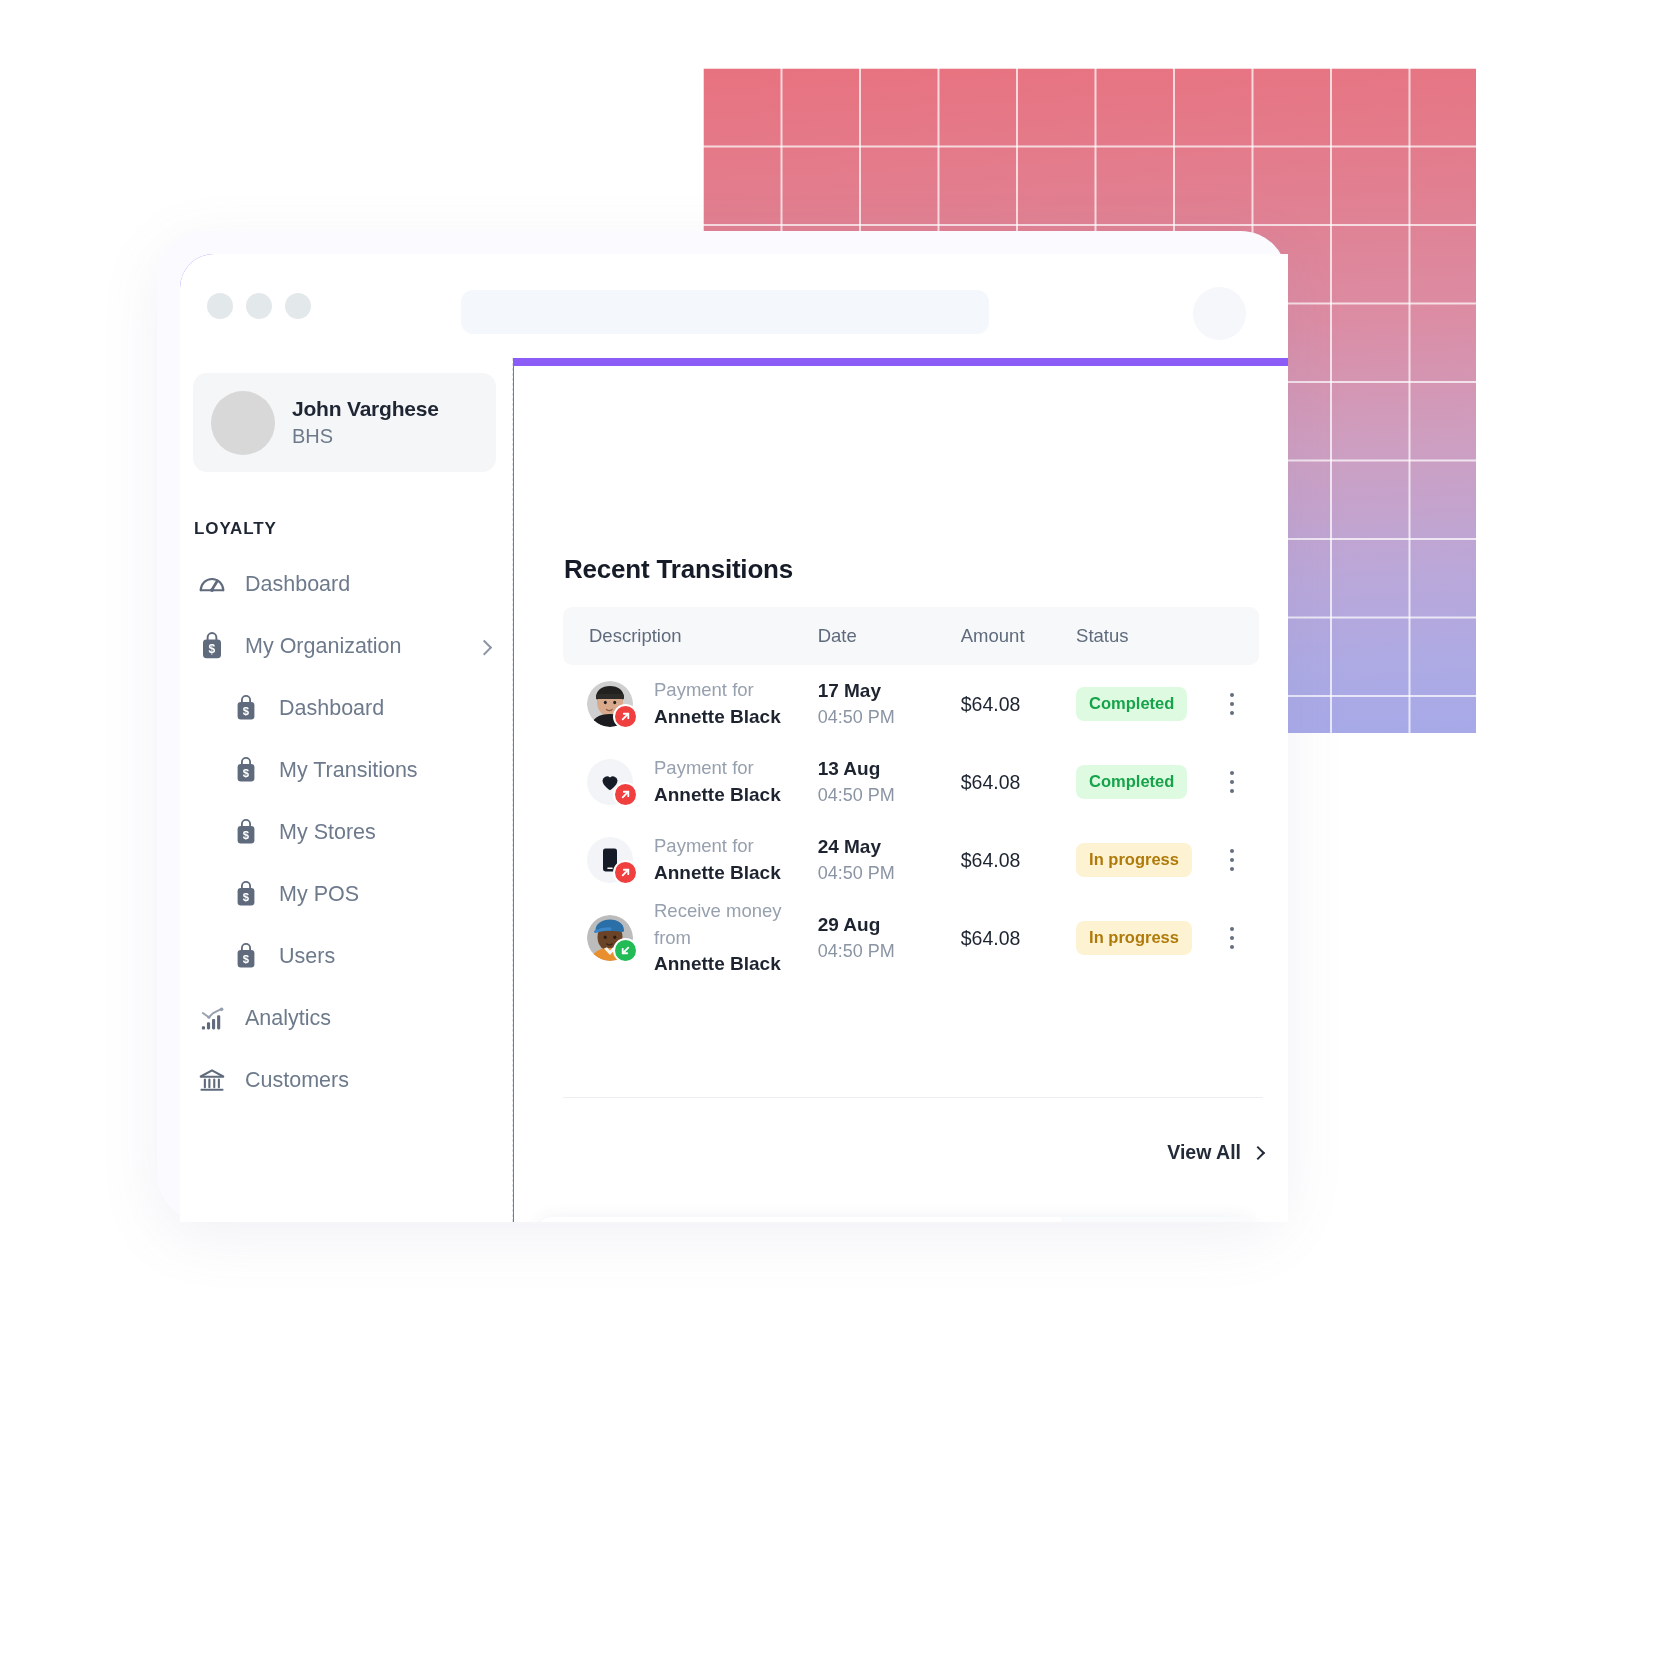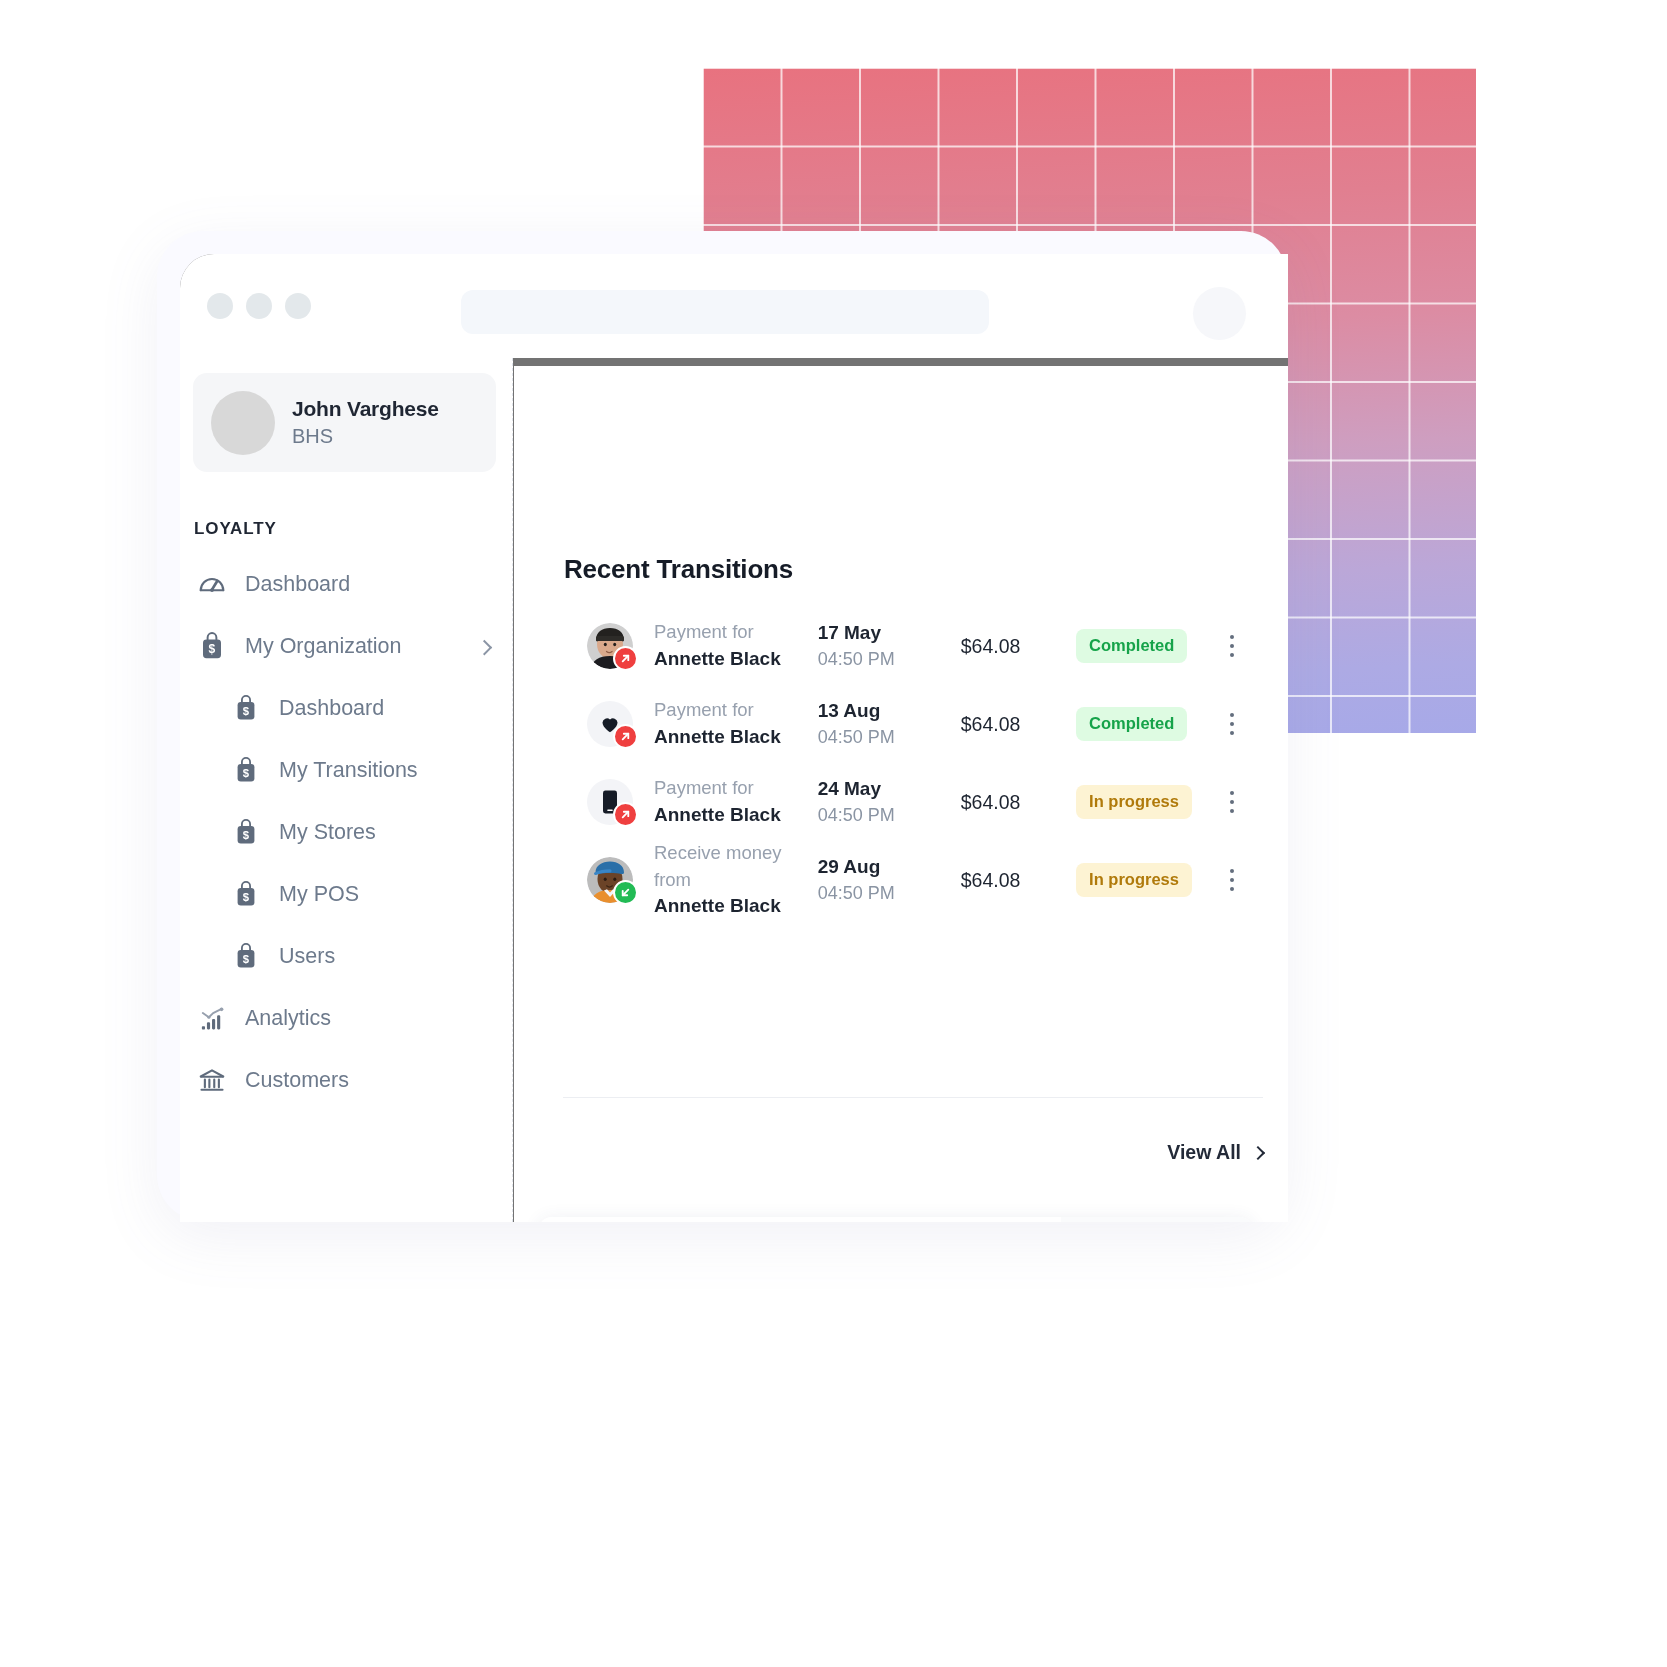--- a/index.html
+++ b/index.html
@@ -42,21 +42,21 @@
     left: 157px; top: 231px;
     width: 1130px; height: 990px;
     background: #fafaff;
     border-radius: 46px;
     box-shadow: 0 16px 60px rgba(120,120,170,.10);
   }
   .window-inner {
     position: absolute;
     left: 180px; top: 254px;
     width: 1108px; height: 968px;
-    background: #737373;
+    background: #8b5cf6;
     border-radius: 34px 0 0 0;
     overflow: hidden;
   }
 
   
   .chrome {
     position: absolute; left: 0; top: 0;
     width: 100%; height: 104px;
     background: #fff;
   }
@@ -386,20 +386,27 @@
 
       </div>
     </div>
 
     <div class="main">
 
       <div class="panel-title">Recent Transitions</div>
 
       <div class="table">
 
+        <div class="thead">
+          <div class="th c-desc">Description</div>
+          <div class="th c-date">Date</div>
+          <div class="th c-amt">Amount</div>
+          <div class="th c-stat">Status</div>
+          <div class="th c-menu"></div>
+        </div>
 
         <div class="trow">
           <div class="desc-cell">
             <span class="ava-wrap">
               <span class="ava">
                 <svg width="46" height="46" viewBox="0 0 46 46">
                   <defs>
                       <clipPath id="cl1">
                         <circle cx="23" cy="23" r="23"></circle>
                       </clipPath>

